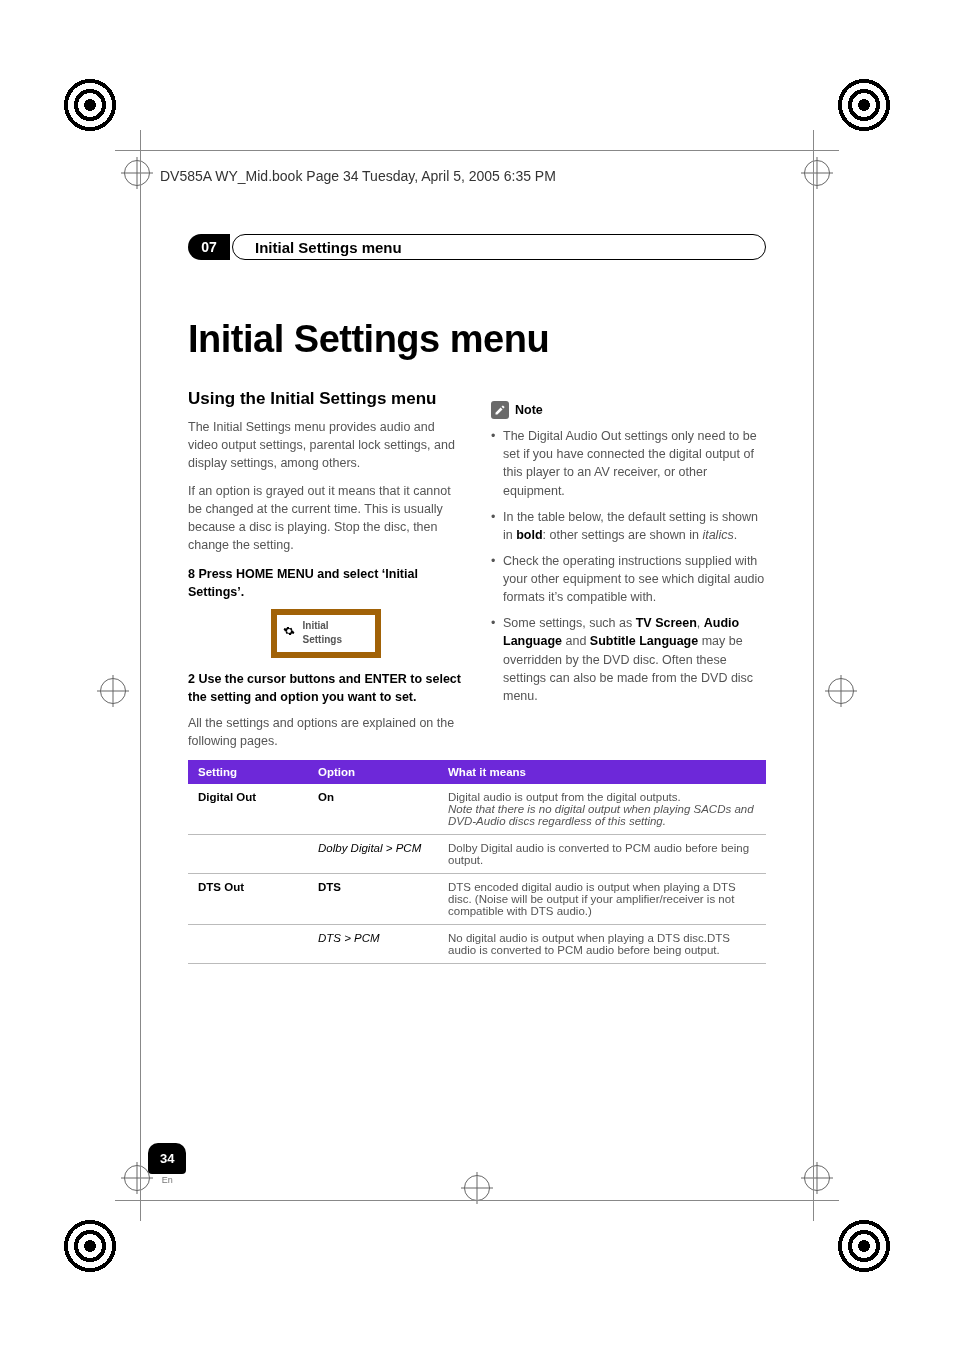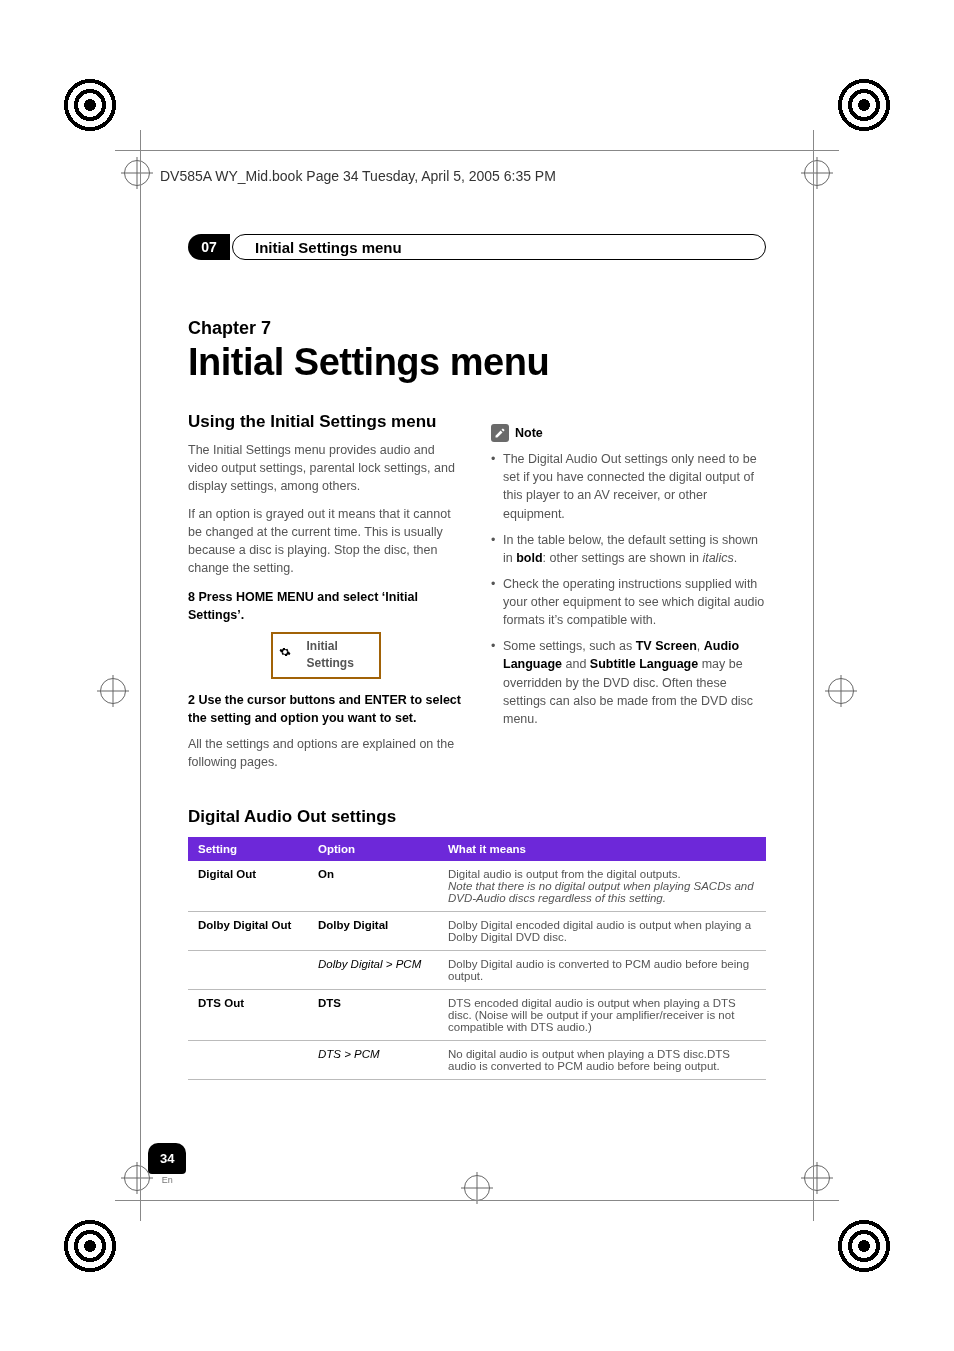--- a/index.html
+++ b/index.html
@@ -51,21 +51,21 @@
   h1.chap-label { font-size:18px; font-weight:bold; margin-bottom:2px; }
   h1.title { font-size:38px; font-weight:900; letter-spacing:-0.5px; margin-bottom:26px; }
 
   .cols { display:flex; gap:28px; }
   .col  { flex:1; font-size:12.5px; line-height:1.45; color:#555; }
   .col h2 { font-size:17px; font-weight:900; color:#000; margin-bottom:6px; }
   .col p { margin-bottom:10px; }
   .col strong { color:#000; font-weight:bold; }
   .col .step { color:#000; font-weight:bold; margin-bottom:8px; }
 
-  .btnbox { width:110px; margin:6px auto 12px; border:2px solid #a16207; font-size:12px; font-weight:bold; padding:4px 6px; display:flex; align-items:center; gap:16px; }
+  .btnbox { width:110px; margin:6px auto 12px; border:6px solid #a16207; font-size:10px; font-weight:bold; padding:4px 6px; display:flex; align-items:center; gap:8px; }
   .btnbox svg { width:12px; height:12px; }
 
   .notebox-head { display:flex; gap:6px; margin: 14px 0 8px; }
   .notebox-head .icon { width:18px; height:18px; background:#6a6a6a; border-radius:3px; display:flex; align-items:center; justify-content:center; }
   .notebox-head .icon svg { width:12px; height:12px; fill:#fff; }
   .notebox-head .txt { font-weight:bold; color:#000; font-size:12.5px; }
 
   ul.bullets { list-style:none; }
   ul.bullets li { position:relative; padding-left:12px; margin-bottom:8px; }
   ul.bullets li::before { content:"•"; position:absolute; left:0; top:0; color:#555; }
@@ -114,21 +114,20 @@
 
   <div class="content">
 
     <div class="tabbar">
       <div class="pill">07</div>
       <div class="bar">
         <span>Initial Settings menu</span>
       </div>
     </div>
 
-    <h1 class="chap-label">Chapter 7</h1>
     <h1 class="title">Initial Settings menu</h1>
 
     <div class="cols">
 
       <div class="col">
         <h2>Using the Initial Settings menu</h2>
         <p>The Initial Settings menu provides audio and video output settings, parental lock settings, and display settings, among others.</p>
         <p>If an option is grayed out it means that it cannot be changed at the current time. This is usually because a disc is playing. Stop the disc, then change the setting.</p>
         <p class="step">8    Press HOME MENU and select ‘Initial Settings’.</p>
 
@@ -160,42 +159,36 @@
             <span>In the table below, the default setting is shown in </span><strong>bold</strong><span>: other settings are shown in </span><em class="it">italics</em><span>.</span>
           </li>
           <li>Check the operating instructions supplied with your other equipment to see which digital audio formats it’s compatible with.</li>
           <li>
             <span>Some settings, such as </span><strong>TV Screen</strong><span>, </span><strong>Audio Language</strong><span> and </span><strong>Subtitle Language</strong><span> may be overridden by the DVD disc. Often these settings can also be made from the DVD disc menu.</span>
           </li>
         </ul>
       </div>
     </div>
 
-    <h2 class="sec">Digital Audio Out settings</h2>
 
     <table>
       <thead>
         <tr>
           <th>Setting</th>
           <th>Option</th>
           <th>What it means</th>
         </tr>
       </thead>
       <tbody id="tbody">
           <tr>
             <td>Digital Out</td>
             <td class="opt-bold">On</td>
             <td>Digital audio is output from the digital outputs.<br><em class="it">Note that there is no digital output when playing SACDs and DVD-Audio discs regardless of this setting.</em></td>
           </tr>
           <tr>
-            <td>Dolby Digital Out</td>
-            <td class="opt-bold">Dolby Digital</td>
-            <td>Dolby Digital encoded digital audio is output when playing a Dolby Digital DVD disc.</td>
-          </tr>
-          <tr>
             <td></td>
             <td class="opt-ital">Dolby Digital &gt; PCM</td>
             <td>Dolby Digital audio is converted to PCM audio before being output.</td>
           </tr>
           <tr>
             <td>DTS Out</td>
             <td class="opt-bold">DTS</td>
             <td>DTS encoded digital audio is output when playing a DTS disc. (Noise will be output if your amplifier/receiver is not compatible with DTS audio.)</td>
           </tr>
           <tr>

